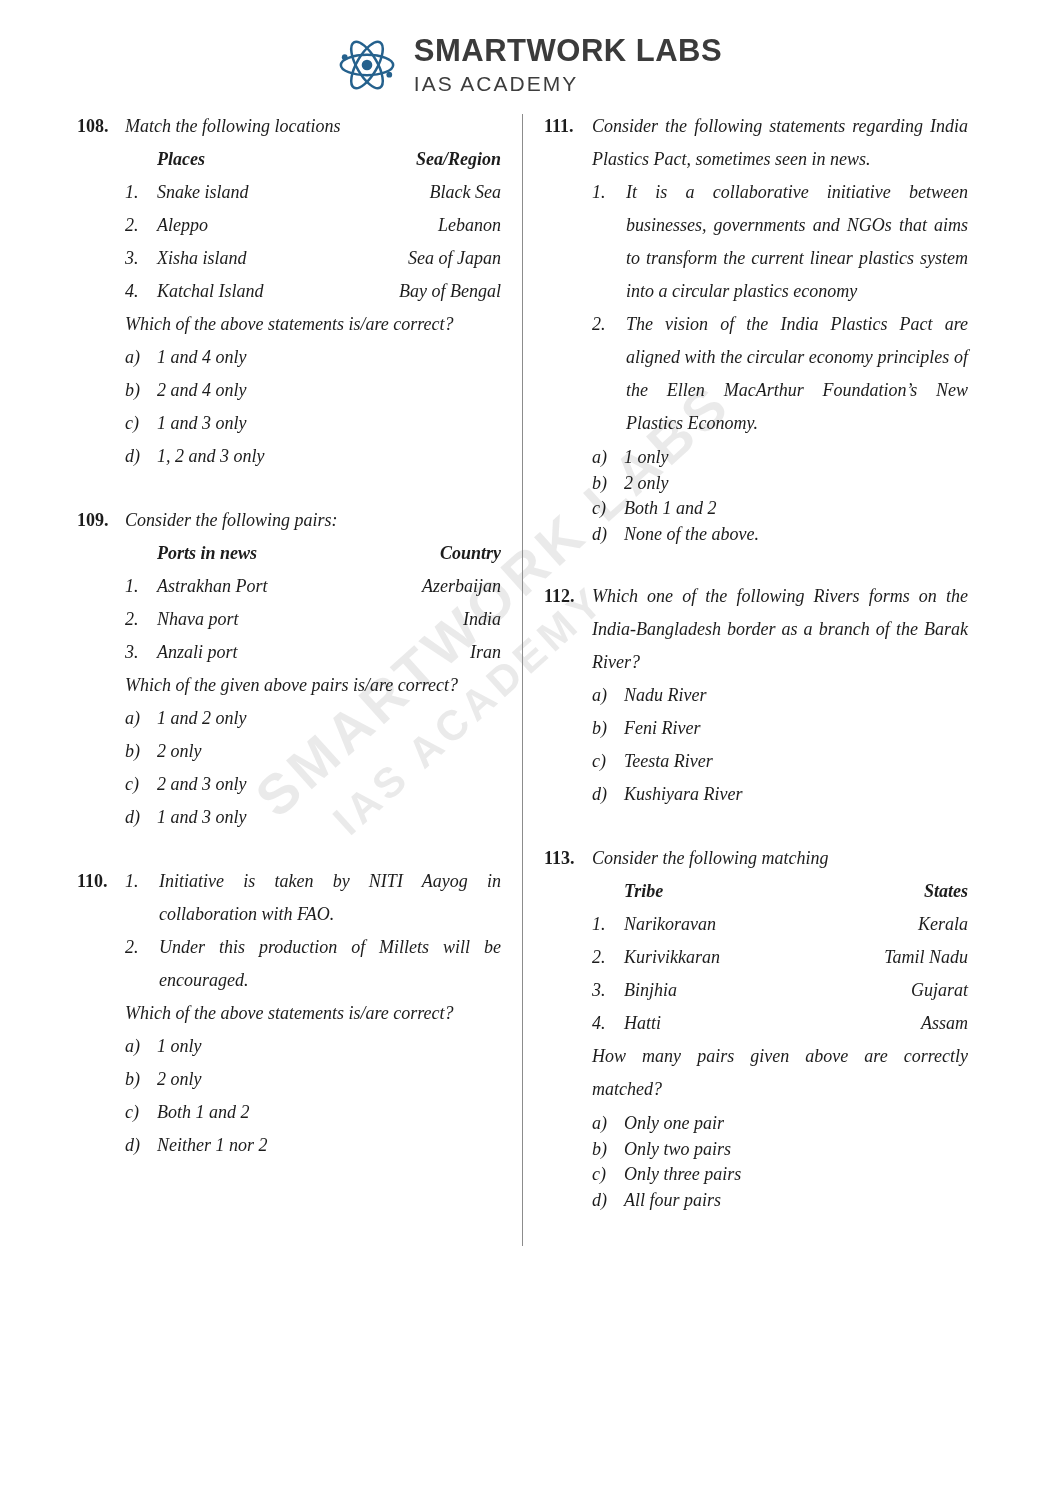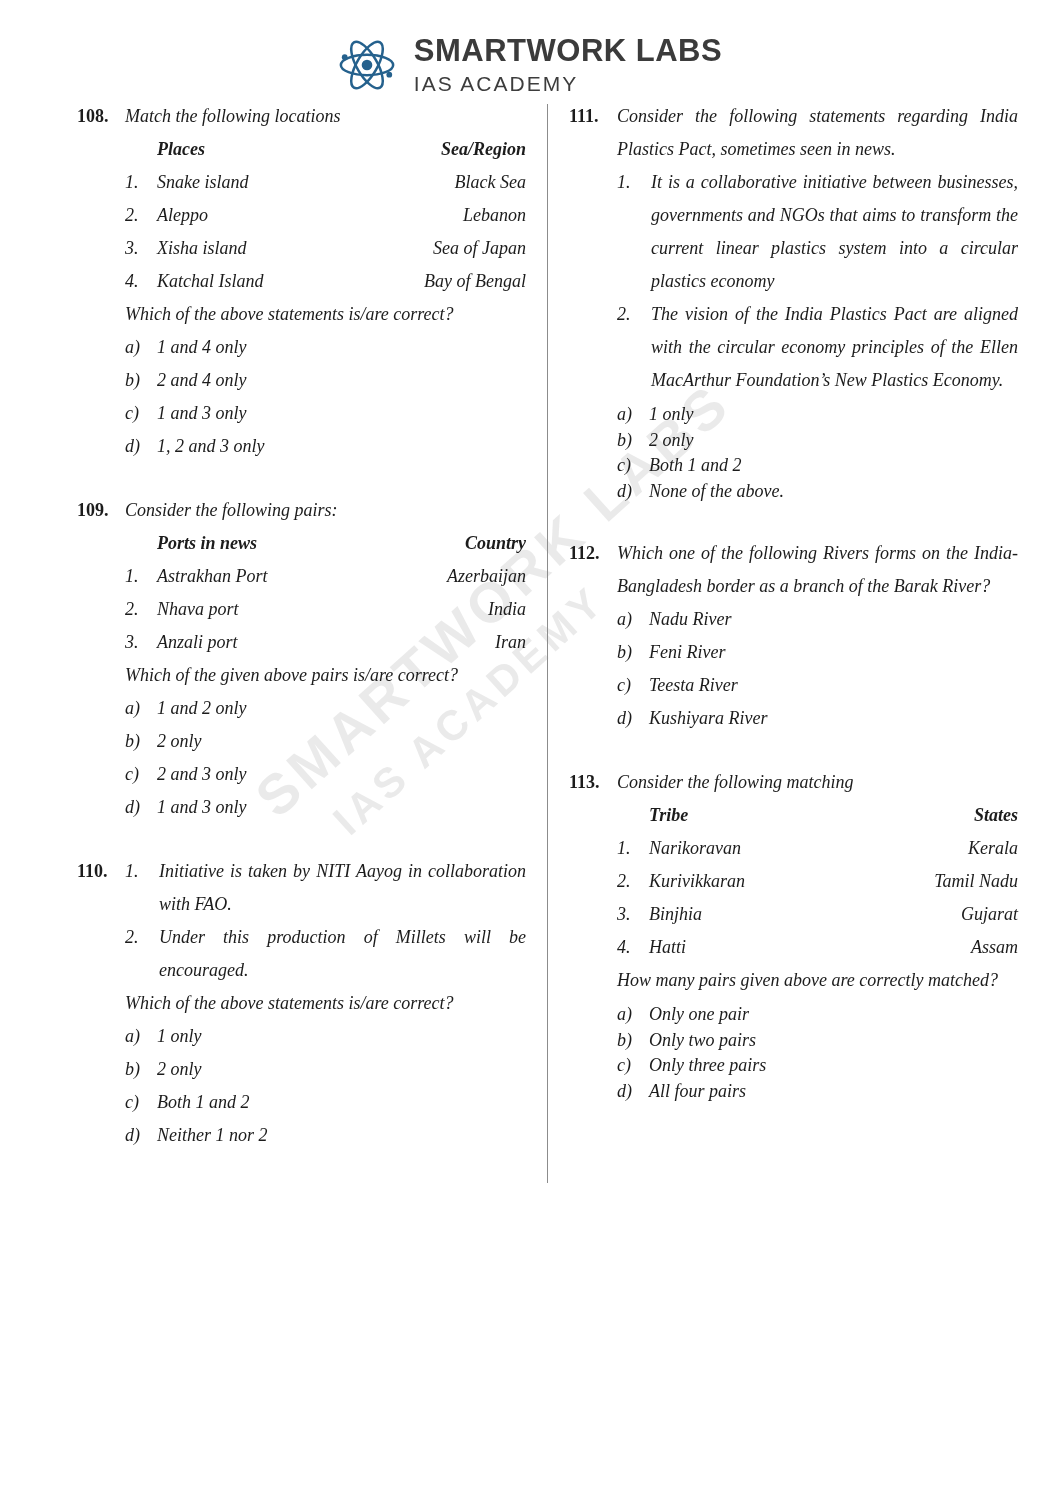--- a/index.html
+++ b/index.html
@@ -31,21 +31,21 @@
     position: absolute; left: 205px; top: 560px; z-index: 0;
     transform: rotate(-42deg); transform-origin: center;
     font-family: "Liberation Sans", sans-serif; font-weight: 700;
     color: rgba(125,125,125,0.16);
     pointer-events: none; white-space: nowrap;
   }
   .wm1 { font-size: 56px; letter-spacing: 5px; }
   .wm2 { font-size: 42px; letter-spacing: 5px; margin-top: 10px; margin-left: 42px; font-weight: 600; }
 
   
-  .columns { position: relative; z-index: 1; display: flex; margin-top: 4px; padding: 0 40px 0 77px; align-items: stretch; }
+  .columns { position: relative; z-index: 1; display: flex; margin-top: 14px; padding: 0 90px 0 77px; align-items: stretch; }
   .col { flex: 1 1 0; min-width: 0; line-height: 33px; }
   .divider { width: 1px; background: #8c8c8c; margin: 4px 21px 0 21px; }
 
   
   .q { display: flex; margin-bottom: 31px; }
   .qnum { width: 48px; flex-shrink: 0; font-weight: 700; }
   .qbody { flex: 1; min-width: 0; font-style: italic; }
   .intro, .ask { text-align: justify; }
 
   .thead { display: flex; font-weight: 700; }

